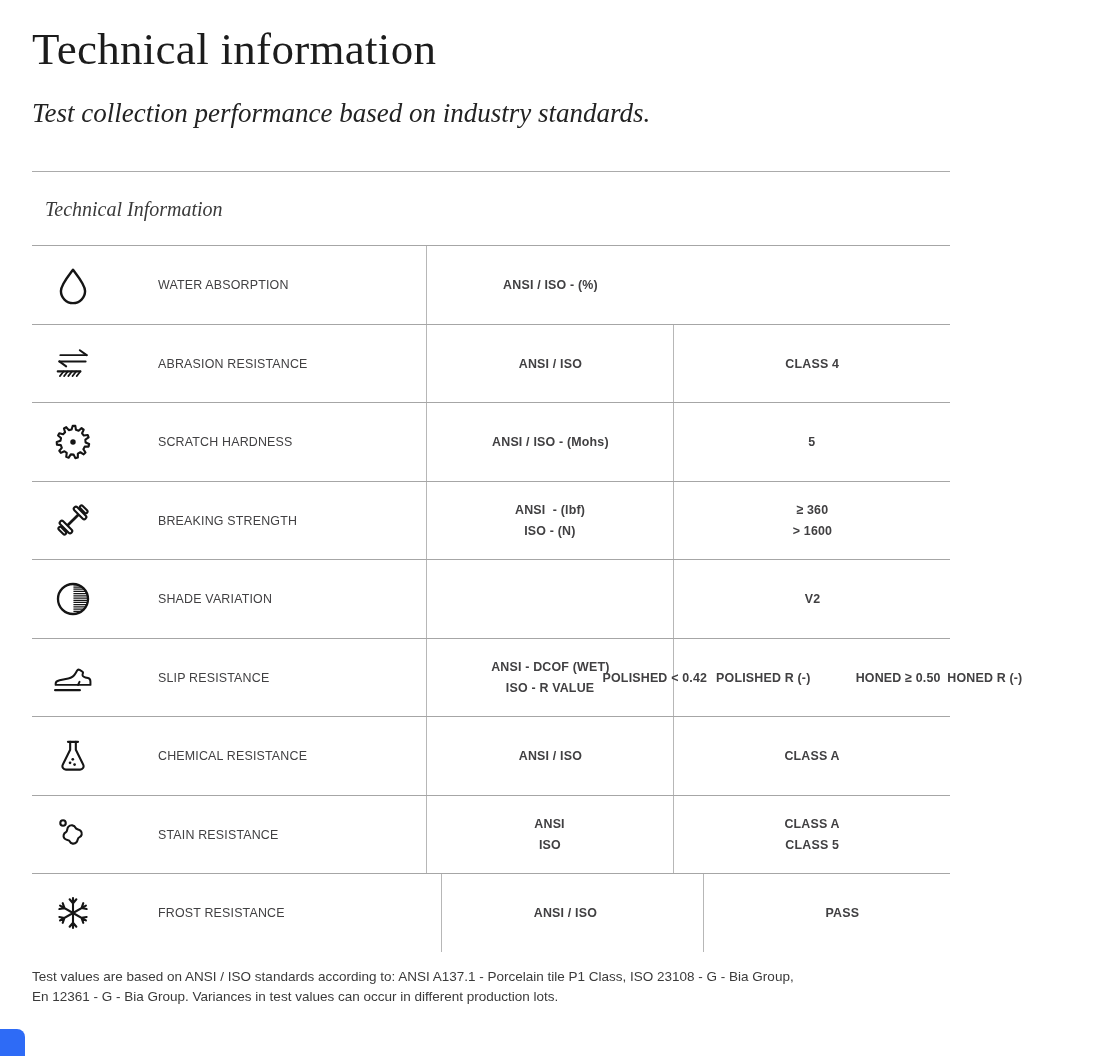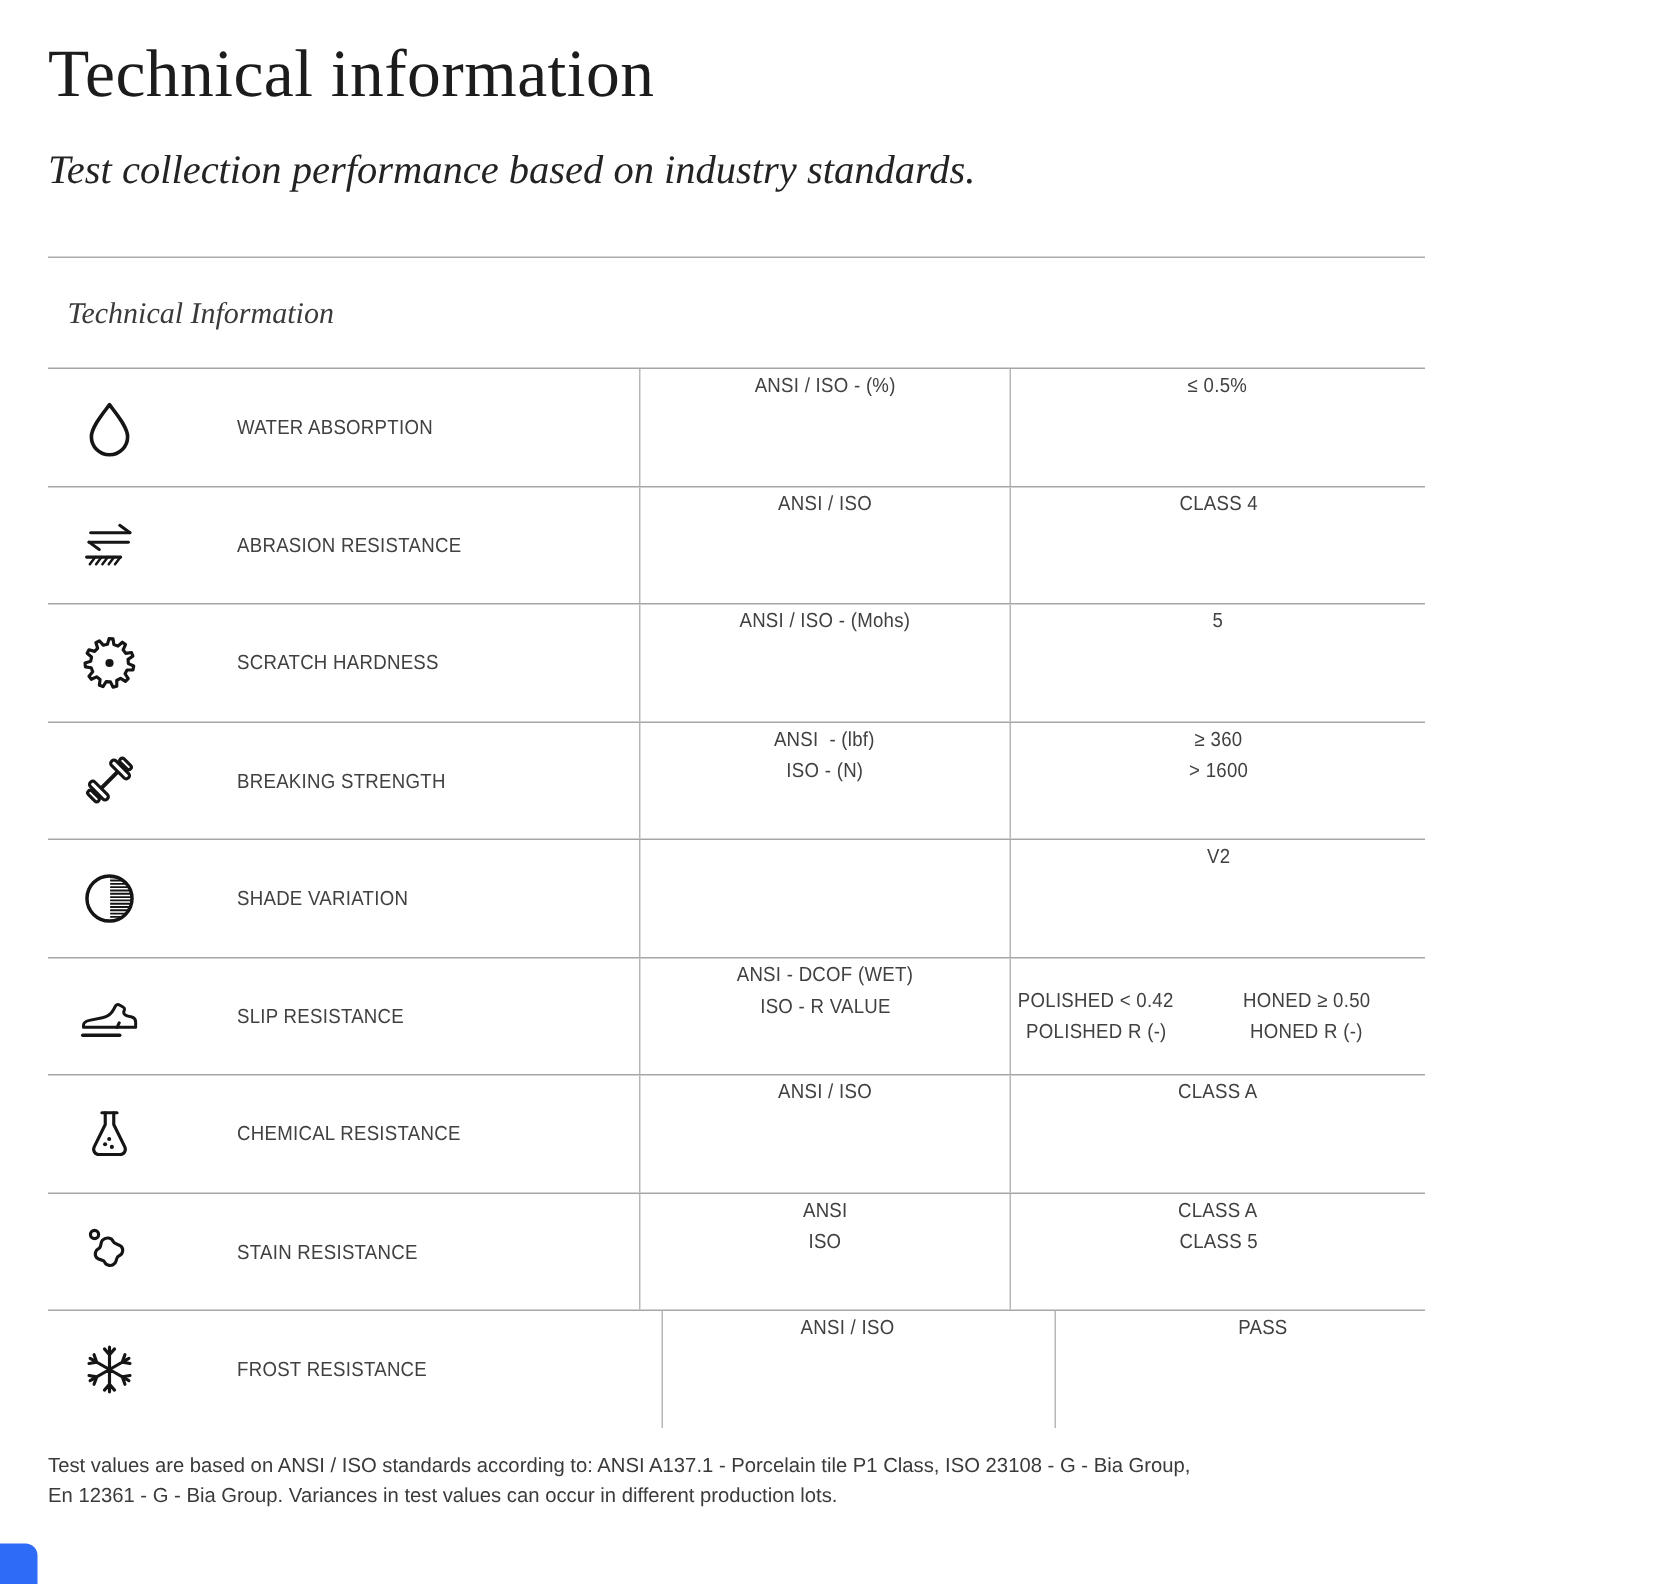--- a/index.html
+++ b/index.html
@@ -35,28 +35,28 @@
   .trow.last{border-bottom:none;gap:15px;}
   .cell-left{display:flex;align-items:center;padding-left:20px;}
   .cell-icon{width:42px;height:42px;flex:0 0 42px;display:flex;align-items:center;justify-content:center;}
   .cell-icon svg{width:42px;height:42px;display:block;}
   .cell-label{
     margin-left:64px;font-size:13.5px;color:var(--txt);letter-spacing:.2px;
     transform:scaleX(.92);transform-origin:left center;white-space:pre;
   }
   .cell-standard,.cell-value{
     border-left:1px solid var(--vline);align-self:stretch;
-    display:flex;flex-direction:column;align-items:center;
+    display:flex;flex-direction:column;justify-content:center;align-items:center;font-weight:bold;
   }
   .line{
     font-size:13.5px;line-height:21px;color:var(--txt);letter-spacing:.2px;
     transform:scaleX(.92);white-space:pre;text-align:center;
   }
   .cell-value.groups{flex-direction:row;gap:38px;}
-  .vgroup{display:flex;flex-direction:column;align-items:center;}
+  .vgroup{display:flex;flex-direction:row;align-items:center;}
   .footer{margin-top:15px;font-size:13.5px;line-height:20px;color:#3a3a3a;}
   .widget{
     position:absolute;left:0;bottom:0;width:25px;height:27px;
     background:var(--accent);border-top-right-radius:8px;cursor:pointer;
   }
 </style>
 </head>
 <body>
 
 <div class="page">
@@ -70,23 +70,20 @@
           <div class="cell-icon">
             <svg viewBox="0 0 40 40">
               <path d="M20 5.5 C16 11 8.5 19.5 8.5 25.8 a11.5 11.5 0 0 0 23 0 C31.5 19.5 24 11 20 5.5 Z" fill="none" stroke="#151515" stroke-width="2.3" stroke-linejoin="round"></path>
             </svg>
           </div>
           <div class="cell-label">WATER ABSORPTION</div>
         </div>
         <div class="cell-standard">
           <div class="line">ANSI / ISO - (%)</div>
         </div>
-        <div class="cell-value">
-          <div class="line">≤ 0.5%</div>
-        </div>
       </div>
       <div class="trow">
         <div class="cell-left">
           <div class="cell-icon">
             <svg viewBox="0 0 40 40" fill="none" stroke="#151515" stroke-width="1.9" stroke-linecap="round">
               <path d="M8 12.5 H33"></path>
               <path d="M26.5 7.8 L33 12.5"></path>
               <path d="M7 18.5 H32"></path>
               <path d="M13.5 23.2 L7 18.5"></path>
               <path d="M5.5 28 H27" stroke-width="2.1"></path>

